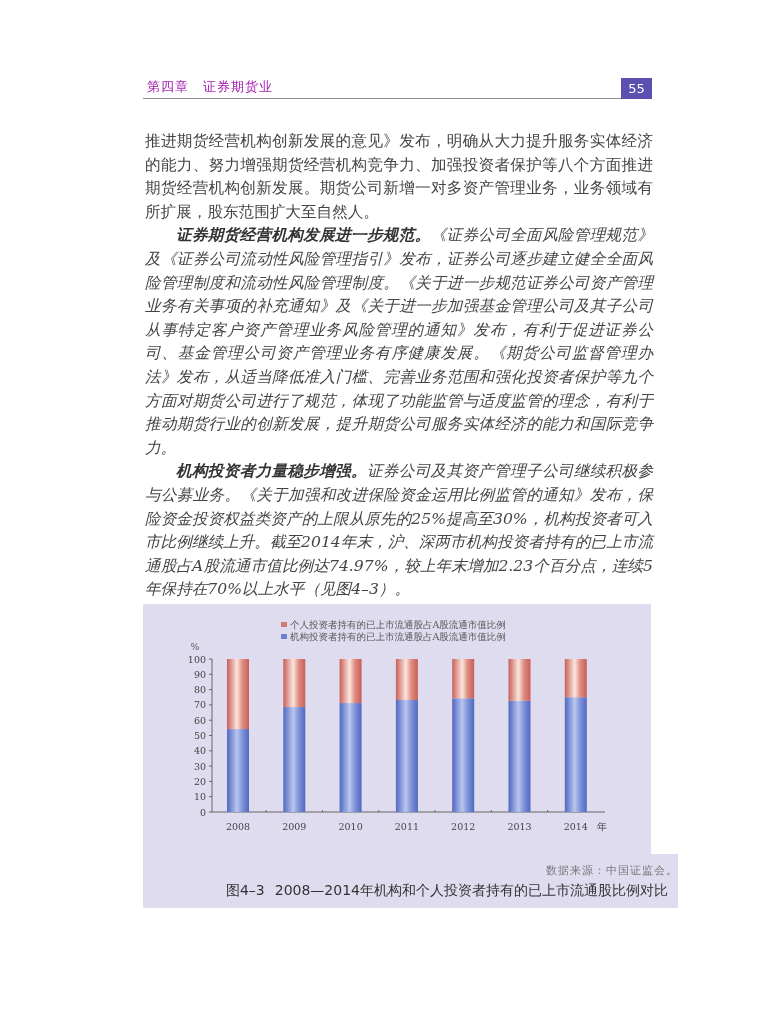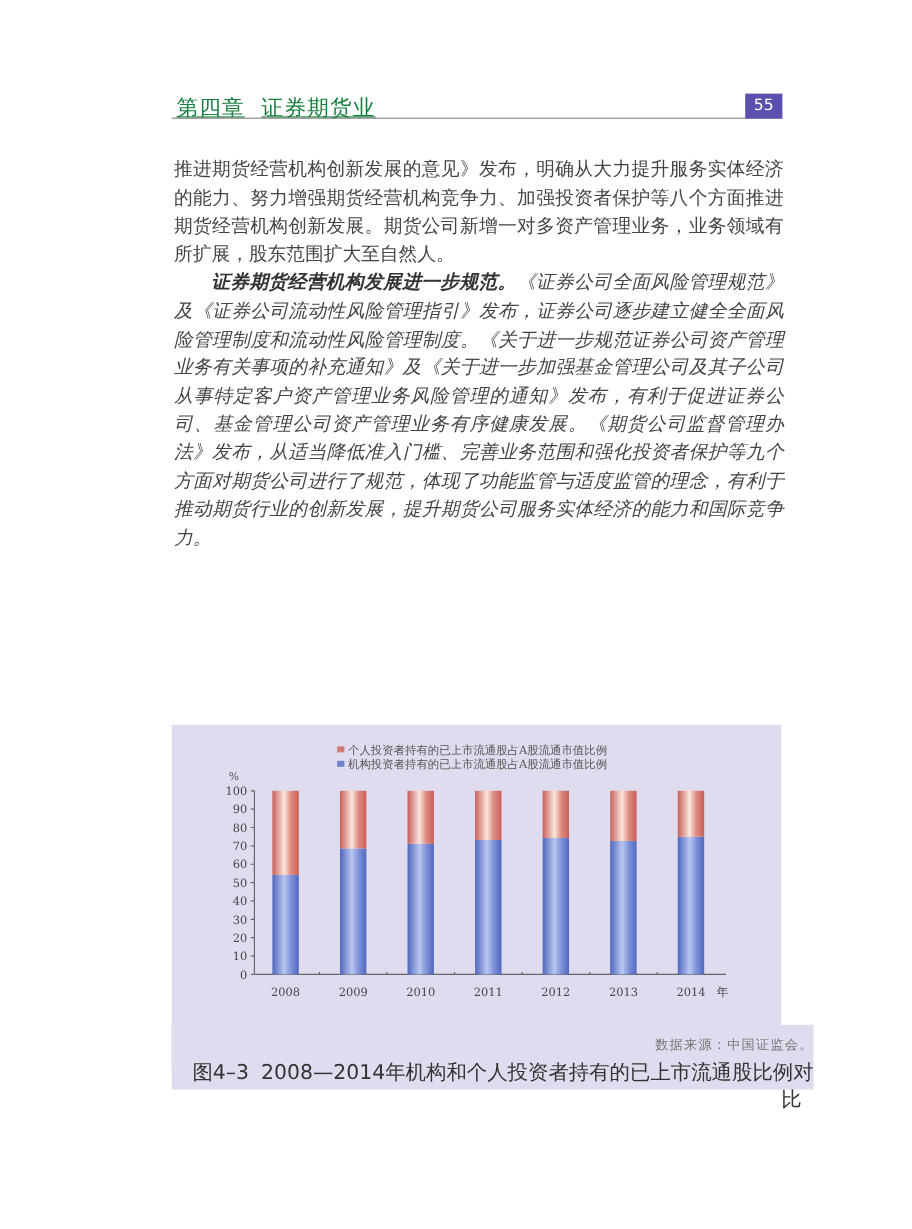--- a/index.html
+++ b/index.html
@@ -1,45 +1,46 @@
 <!DOCTYPE html>
 <html><head>
 <meta charset="utf-8">
 <style>
   html,body{margin:0;padding:0;background:#fff;}
   body{width:760px;height:1024px;position:relative;overflow:hidden;font-family:"DejaVu Serif","Liberation Serif",serif;color:#3a3a3a;}
-  .hdr-text{position:absolute;left:147px;top:78px;font-size:18px;color:#15803d;letter-spacing:1px;text-decoration:underline;}
+  .hdr-text{position:absolute;left:147px;top:78px;font-size:13px;color:#a21caf;letter-spacing:1px;}
   .hdr-text span{margin-right:14px;}
   .hdr-rule{position:absolute;left:143px;top:98px;width:478px;height:1px;background:#8d8d8d;}
   .page-badge{position:absolute;left:621px;top:78px;width:31px;height:21px;background:#5b4fb0;color:#fff;font-family:"DejaVu Sans","Liberation Sans",sans-serif;font-size:13px;font-weight:normal;text-align:center;line-height:21px;}
   .body-text{position:absolute;left:145px;top:130px;width:508px;font-size:15.6px;line-height:23.6px;text-align:justify;color:#444;}
   .body-text p{margin:0;}
   .body-text p.ind{text-indent:31px;font-style:italic;}
   .body-text b{font-family:"DejaVu Sans","Liberation Sans",sans-serif;font-weight:bold;color:#333;}
   .chart-panel{position:absolute;left:143px;top:604px;width:508px;height:284px;background:#e0dcef;}
   .caption-panel{position:absolute;left:143px;top:854px;width:535px;height:54px;background:#e0dcef;text-align:right;}
   .src{font-size:11px;color:#777;margin-top:9px;letter-spacing:1px;}
-  .fig-title{font-family:"DejaVu Sans","Liberation Sans",sans-serif;font-size:17px;color:#333;margin-top:4px;}
+  .fig-title{font-family:"DejaVu Sans","Liberation Sans",sans-serif;font-size:14px;color:#333;margin-top:4px;}
   .fig-title span{margin-right:10px;}
   svg text{font-family:"DejaVu Serif","Liberation Serif",serif;}
 </style>
 </head>
 <body>
 
 <div>
   <div class="hdr-text">
     <span>第四章</span><span>证券期货业</span>
   </div>
   <div class="hdr-rule"></div>
   <div class="page-badge">55</div>
 </div>
 
 <div class="body-text">
   <p>推进期货经营机构创新发展的意见》发布，明确从大力提升服务实体经济的能力、努力增强期货经营机构竞争力、加强投资者保护等八个方面推进期货经营机构创新发展。期货公司新增一对多资产管理业务，业务领域有所扩展，股东范围扩大至自然人。</p>
   <p class="ind"><b>证券期货经营机构发展进一步规范。</b><span>《证券公司全面风险管理规范》及《证券公司流动性风险管理指引》发布，证券公司逐步建立健全全面风险管理制度和流动性风险管理制度。《关于进一步规范证券公司资产管理业务有关事项的补充通知》及《关于进一步加强基金管理公司及其子公司从事特定客户资产管理业务风险管理的通知》发布，有利于促进证券公司、基金管理公司资产管理业务有序健康发展。《期货公司监督管理办法》发布，从适当降低准入门槛、完善业务范围和强化投资者保护等九个方面对期货公司进行了规范，体现了功能监管与适度监管的理念，有利于推动期货行业的创新发展，提升期货公司服务实体经济的能力和国际竞争力。</span></p>
+  <p class="ind"><b>机构投资者力量稳步增强。</b><span>证券公司及其资产管理子公司继续积极参与公募业务。《关于加强和改进保险资金运用比例监管的通知》发布，保险资金投资权益类资产的上限从原先的25%提高至30%，机构投资者可入市比例继续上升。截至2014年末，沪、深两市机构投资者持有的已上市流通股占A股流通市值比例达74.97%，较上年末增加2.23个百分点，连续5年保持在70%以上水平（见图4–3）。</span></p>
 </div>
 
 <div class="chart-panel">
   <svg id="chart" width="508" height="244" viewBox="0 0 508 244">
     <defs>
       <linearGradient id="gBlue" x1="0" x2="1" y1="0" y2="0">
         <stop offset="0" stop-color="#5068bf"></stop>
         <stop offset="0.45" stop-color="#b9c6ef"></stop>
         <stop offset="0.7" stop-color="#7f93d9"></stop>
         <stop offset="1" stop-color="#5068bf"></stop>

